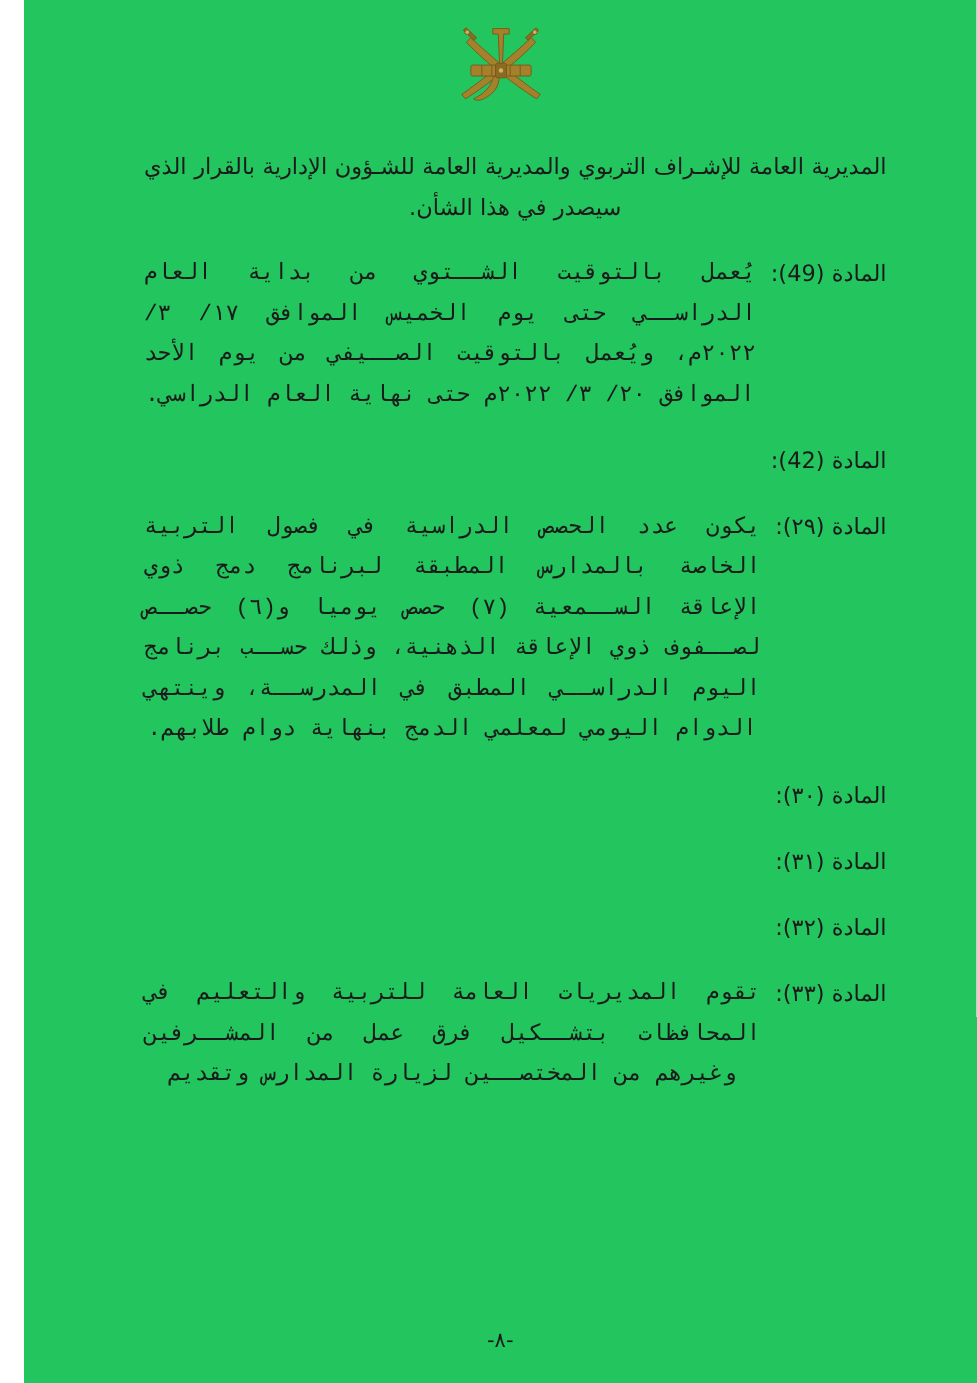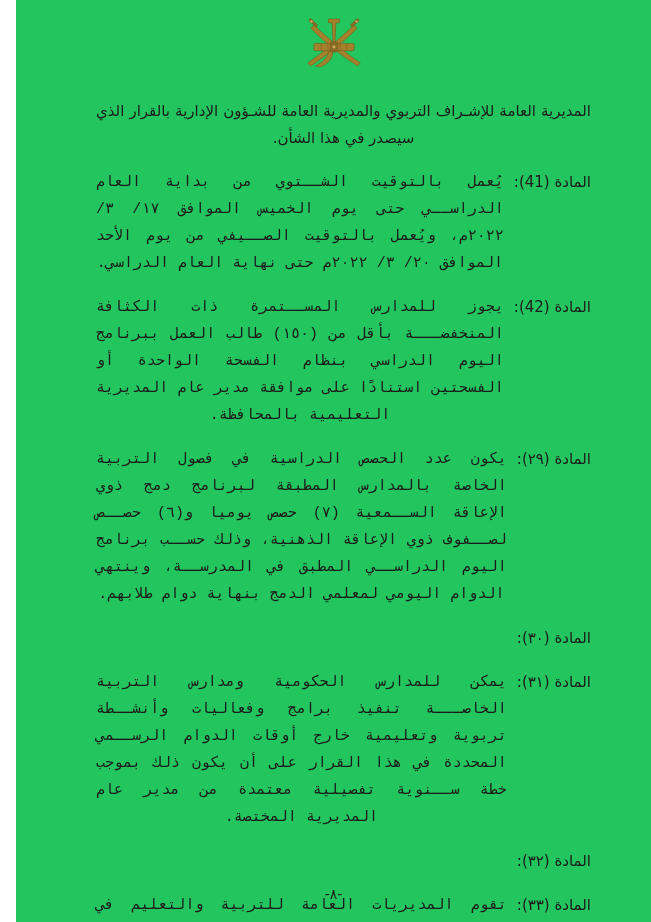--- a/index.html
+++ b/index.html
@@ -106,41 +106,39 @@
         <circle cx="50" cy="51" r="2.4" fill="#cfb266"></circle>
       </g>
     </svg>
   </div>
 
   <div class="content">
     <p class="intro-paragraph">المديرية العامة للإشـراف التربوي والمديرية العامة للشـؤون الإدارية بالقرار الذي سيصدر في هذا الشأن.</p>
 
     <div class="articles-list" id="articles">
   <div class="article">
-    <span class="article-label">المادة (41):</span>
+    <span class="article-label">المادة (49):</span>
     <p class="article-text">يُعمل بالتوقيت الشــتوي من بداية العام الدراســي حتى يوم الخميس الموافق ١٧/ ٣/ ٢٠٢٢م، ويُعمل بالتوقيت الصــيفي من يوم الأحد الموافق ٢٠/ ٣/ ٢٠٢٢م حتى نهاية العام الدراسي.</p>
   </div>
 
   <div class="article">
     <span class="article-label">المادة (42):</span>
-    <p class="article-text">يجوز للمدارس المســتمرة ذات الكثافة المنخفضـــة بأقل من (١٥٠) طالب العمل ببرنامج اليوم الدراسي بنظام الفسحة الواحدة أو الفسحتين استنادًا على موافقة مدير عام المديرية التعليمية بالمحافظة.</p>
   </div>
 
   <div class="article">
     <span class="article-label">المادة (٢٩):</span>
     <p class="article-text">يكون عدد الحصص الدراسية في فصول التربية الخاصة بالمدارس المطبقة لبرنامج دمج ذوي الإعاقة الســمعية (٧) حصص يوميا و(٦) حصــص لصــفوف ذوي الإعاقة الذهنية، وذلك حســب برنامج اليوم الدراســي المطبق في المدرســة، وينتهي الدوام اليومي لمعلمي الدمج بنهاية دوام طلابهم.</p>
   </div>
 
   <div class="article">
     <span class="article-label">المادة (٣٠):</span>
   </div>
 
   <div class="article">
     <span class="article-label">المادة (٣١):</span>
-    <p class="article-text">يمكن للمدارس الحكومية ومدارس التربية الخاصـــة تنفيذ برامج وفعاليات وأنشــطة تربوية وتعليمية خارج أوقات الدوام الرســمي المحددة في هذا القرار على أن يكون ذلك بموجب خطة ســنوية تفصيلية معتمدة من مدير عام المديرية المختصة.</p>
   </div>
 
   <div class="article">
     <span class="article-label">المادة (٣٢):</span>
   </div>
 
   <div class="article">
     <span class="article-label">المادة (٣٣):</span>
     <p class="article-text">تقوم المديريات العامة للتربية والتعليم في المحافظات بتشــكيل فرق عمل من المشــرفين وغيرهم من المختصــين لزيارة المدارس وتقديم</p>
   </div>

